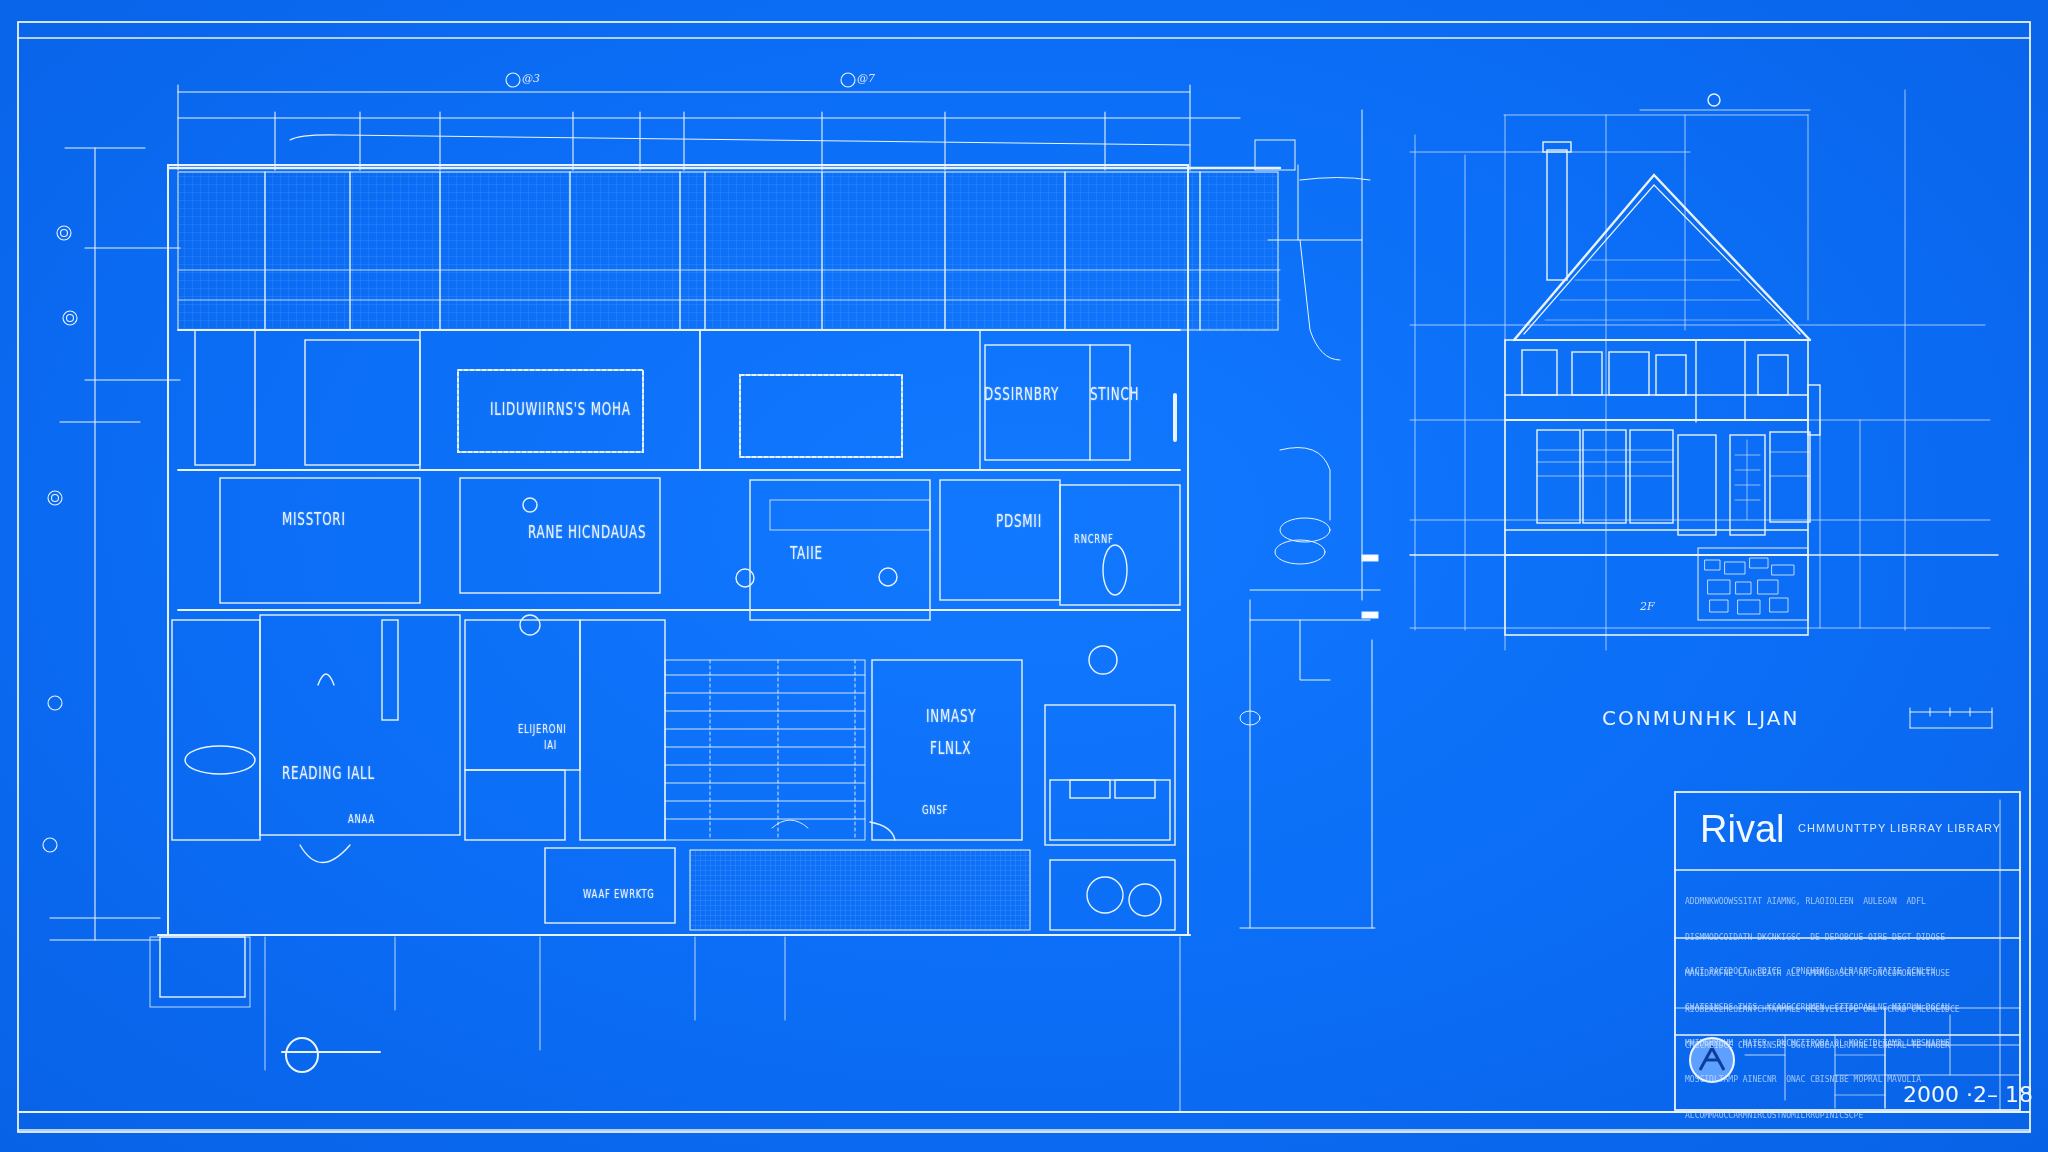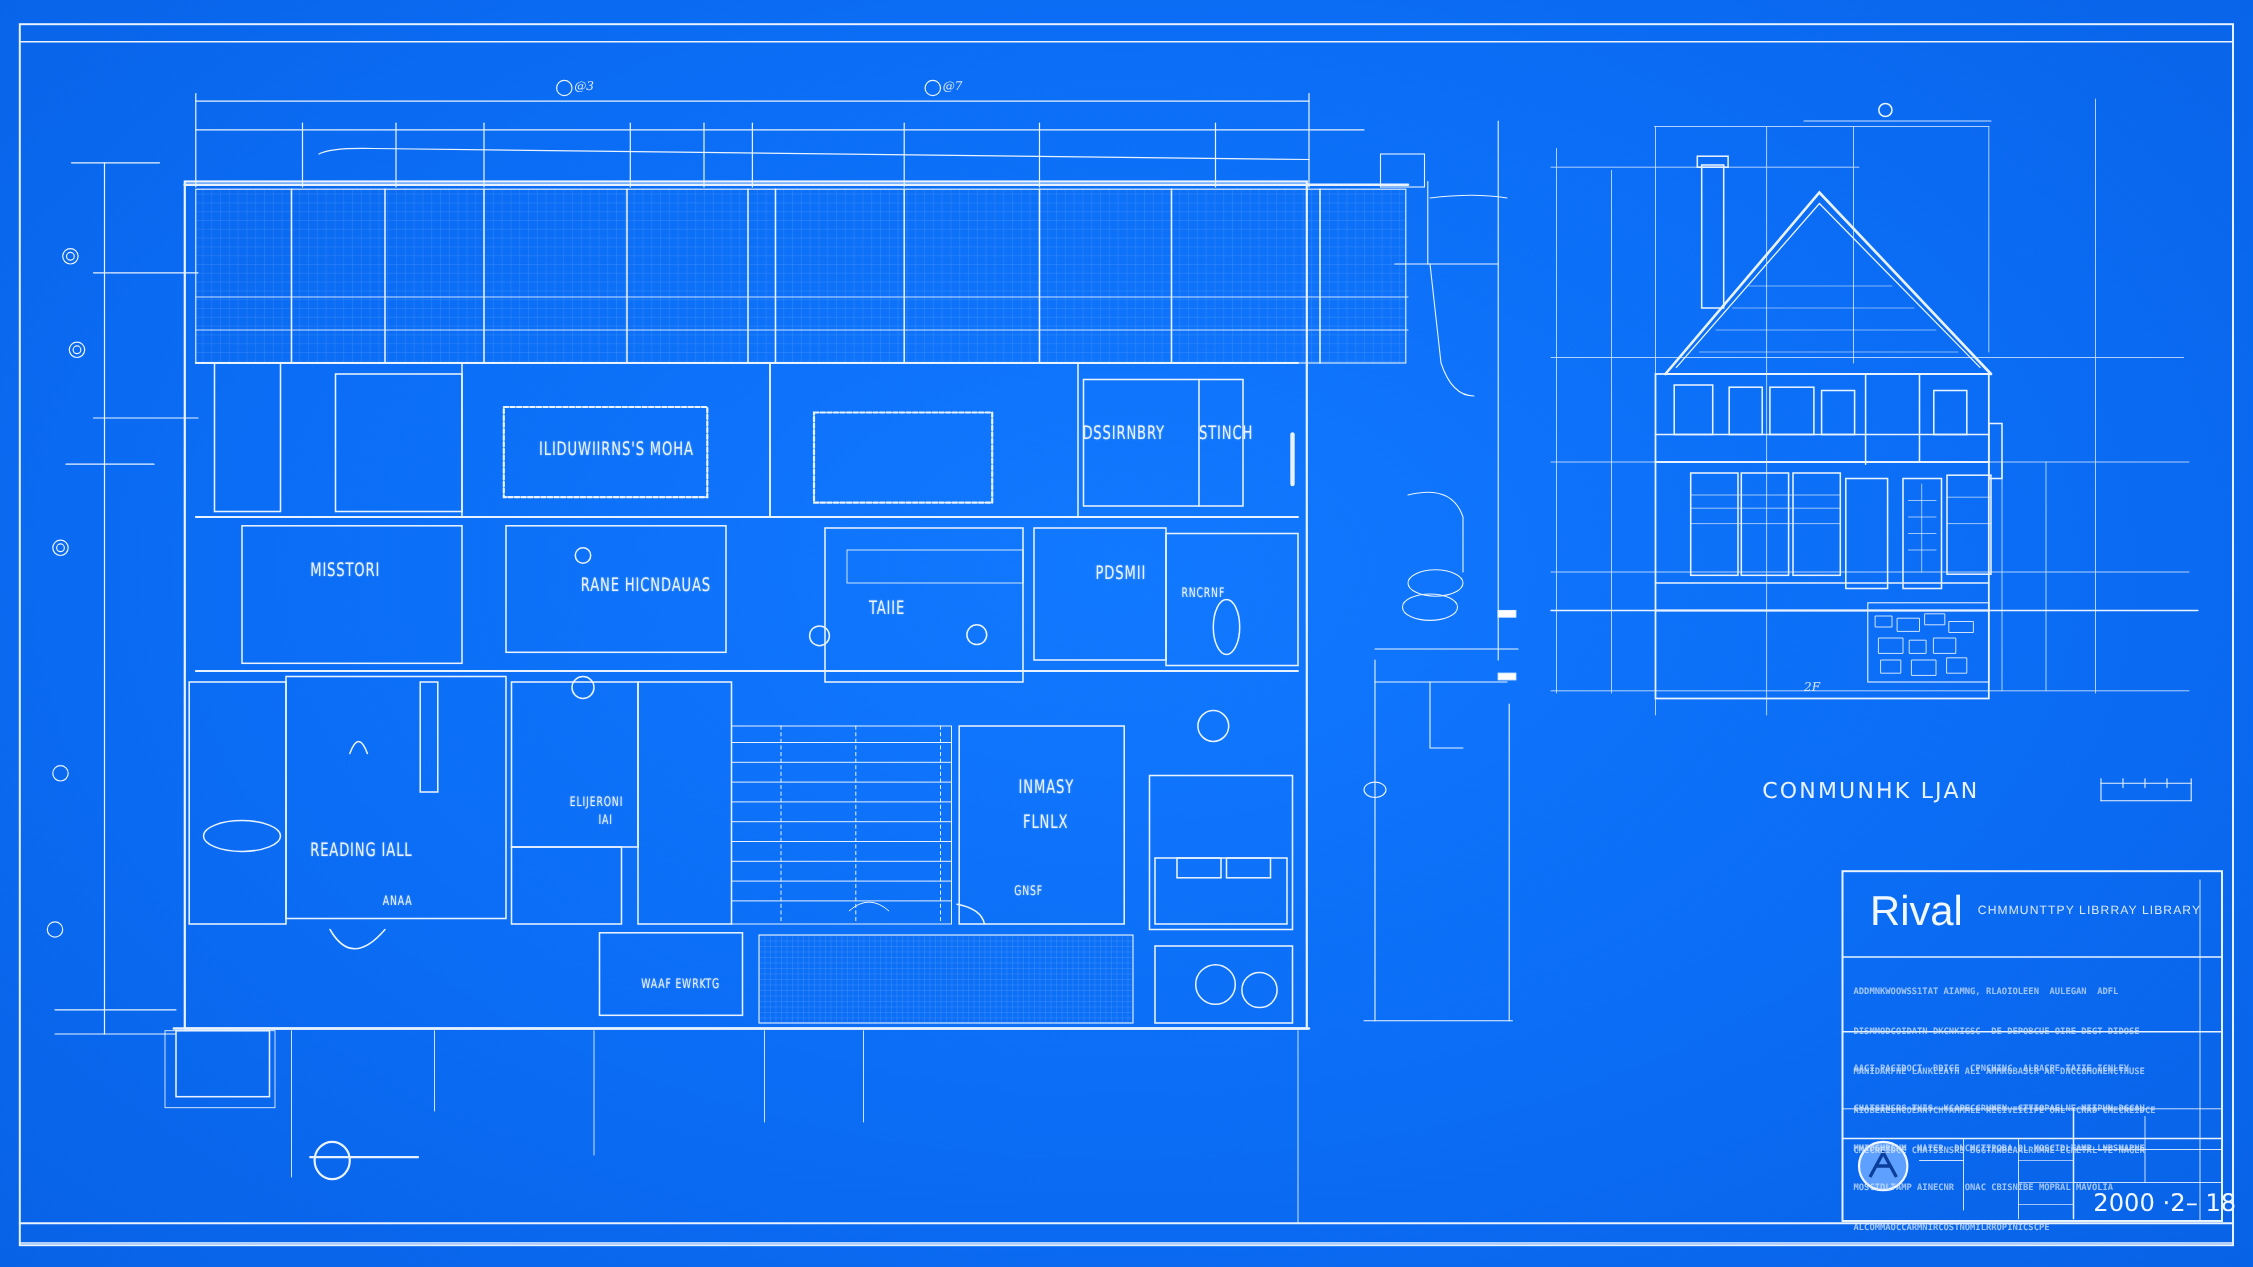--- a/index.html
+++ b/index.html
@@ -7,21 +7,21 @@
   #sheet{position:relative;width:2048px;height:1152px;
     background:radial-gradient(ellipse at 50% 45%,#1179ff 0%,#0b6df5 55%,#0862e6 100%);}
   svg{position:absolute;left:0;top:0;}
   .lbl{position:absolute;color:#e9f3ff;font-family:"DejaVu Sans Condensed","DejaVu Sans",sans-serif;
     font-size:17px;letter-spacing:1px;white-space:nowrap;transform:scaleX(0.78);transform-origin:left top;text-shadow:0 0 2px rgba(255,255,255,.5);}
   .lbl.small{font-size:12px;}
   .title-main{position:absolute;left:1700px;top:808px;color:#f2f8ff;font-family:Liberation Sans, sans-serif;font-size:38px;}
   .title-sub{position:absolute;left:1798px;top:822px;color:#dbe9ff;font-family:"Liberation Sans",sans-serif;font-size:11px;letter-spacing:1px;}
   .plan-title{position:absolute;left:1602px;top:706px;color:#e9f3ff;font-family:"DejaVu Sans",sans-serif;font-size:20px;letter-spacing:2px;}
   .date{position:absolute;left:1903px;top:1082px;color:#f0f7ff;font-family:"DejaVu Sans",sans-serif;font-size:22px;}
-  .notes{position:absolute;color:#cfe2ff;font-family:"DejaVu Sans Mono",monospace;font-size:8px;line-height:12px;opacity:.75;white-space:pre;font-weight:bold;}
+  .notes{position:absolute;color:#cfe2ff;font-family:"DejaVu Sans Mono",monospace;font-size:8px;line-height:12px;opacity:.75;white-space:pre;}
   .dim{position:absolute;color:#dbe9ff;font-family:"DejaVu Serif",serif;font-size:11px;font-style:italic;}
 </style>
 </head>
 <body>
 
 <div id="sheet">
 
 <svg width="2048" height="1152" viewBox="0 0 2048 1152">
   <defs>
     <pattern id="grid" width="8" height="8" patternUnits="userSpaceOnUse">
@@ -326,21 +326,21 @@
 <div class="lbl small" style="left:518px;top:722px;">ELIJERONI</div>
 <div class="lbl small" style="left:544px;top:738px;">IAI</div>
 <div class="lbl" style="left:926px;top:706px;">INMASY</div>
 <div class="lbl" style="left:930px;top:738px;">FLNLX</div>
 <div class="lbl small" style="left:922px;top:803px;">GNSF</div>
 <div class="lbl small" style="left:583px;top:887px;">WAAF EWRKTG</div>
 <div class="lbl small" style="left:348px;top:812px;">ANAA</div>
 
 <div class="dim" style="left:522px;top:72px;">@3</div>
 <div class="dim" style="left:857px;top:72px;">@7</div>
-<div class="dim" style="left:1640px;top:618px;">2F</div>
+<div class="dim" style="left:1640px;top:600px;">2F</div>
 
 <div class="plan-title">CONMUNHK LJAN</div>
 
 <div class="title-main">Rival</div>
 <div class="title-sub">CHMMUNTTPY LIBRRAY LIBRARY</div>
 
 <div class="notes" style="left:1685px;top:872px;">
   <div>ADDMNKWOOWSS1TAT AIAMNG, RLAOIOLEEN  AULEGAN  ADFL</div>
   <div>DISMMODCOIDATN DKCNKIGSC  DE DEPOBCUE OIRE DEGT DIDOSE</div>
   <div>MANIDAKFNE LANKLEATH ALI AMMKOBASCR AR DNCCOMONENCTHUSE</div>

